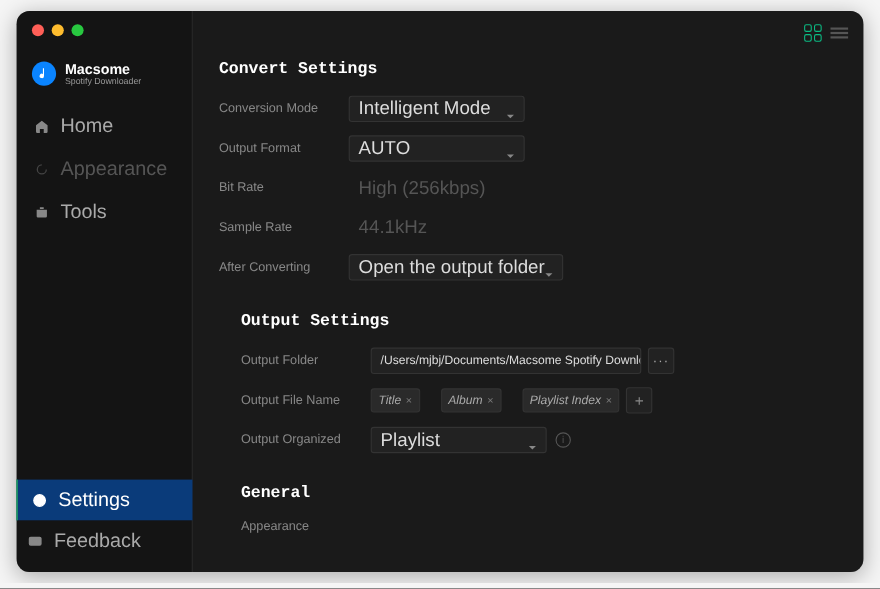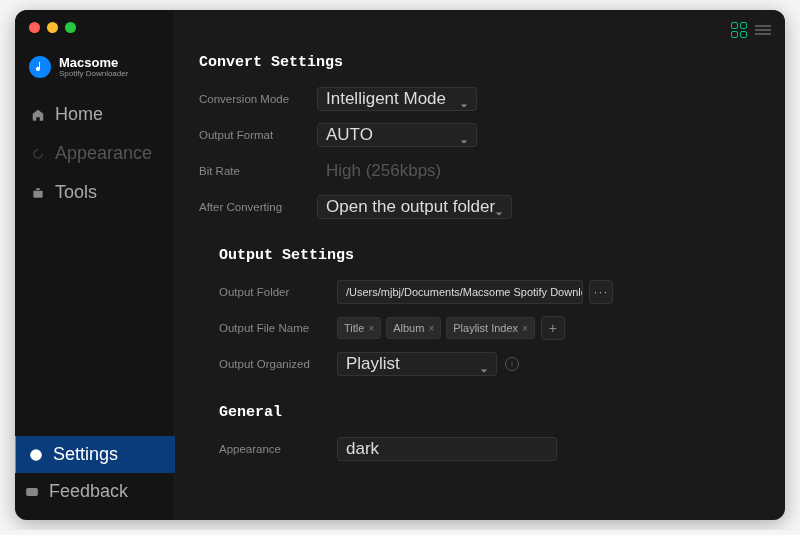--- a/index.html
+++ b/index.html
@@ -215,21 +215,21 @@
     border-radius: 3px;
     color: #aaa;
     display: flex;
     align-items: center;
     justify-content: center;
     cursor: pointer;
     font-size: 12px;
     letter-spacing: 1px;
   }
 
-  .tags { display: flex; gap: 5px; align-items: center; }
+  .tags { display: flex; gap: 19px; align-items: center; font-style: italic; }
   .tag {
     display: flex;
     align-items: center;
     gap: 4px;
     height: 22px;
     padding: 0 6px;
     background: #2a2a2a;
     border: 1px solid #333;
     border-radius: 3px;
     color: #aaa;
@@ -376,20 +376,29 @@
       <div class="row">
         <div class="row-label">Bit Rate</div>
         <div class="select disabled">
           <span>High (256kbps)</span>
           <span class="chevron"><svg viewBox="0 0 10 10">
                 <path d="M1 3l4 4 4-4z"></path>
               </svg></span>
         </div>
       </div>
 
+      <div class="row">
+        <div class="row-label">Sample Rate</div>
+        <div class="select disabled">
+          <span>44.1kHz</span>
+          <span class="chevron"><svg viewBox="0 0 10 10">
+                <path d="M1 3l4 4 4-4z"></path>
+              </svg></span>
+        </div>
+      </div>
 
       <div class="row">
         <div class="row-label">After Converting</div>
         <div class="select">
           <span>Open the output folder</span>
           <span class="chevron"><svg viewBox="0 0 10 10">
                 <path d="M1 3l4 4 4-4z"></path>
               </svg></span>
         </div>
       </div>
@@ -441,23 +450,17 @@
           <span>i</span>
         </div>
       </div>
     </div>
 
     <div class="section">
       <div class="section-title">General</div>
 
       <div class="row">
         <div class="row-label">Appearance</div>
-        <div class="select" style="min-width:220px">
-          <span>dark</span>
-          <span class="chevron" style="visibility:hidden"><svg viewBox="0 0 10 10">
-                <path d="M1 3l4 4 4-4z"></path>
-              </svg></span>
-        </div>
       </div>
     </div>
 
   </div>
 </div>
 
 </body></html>

